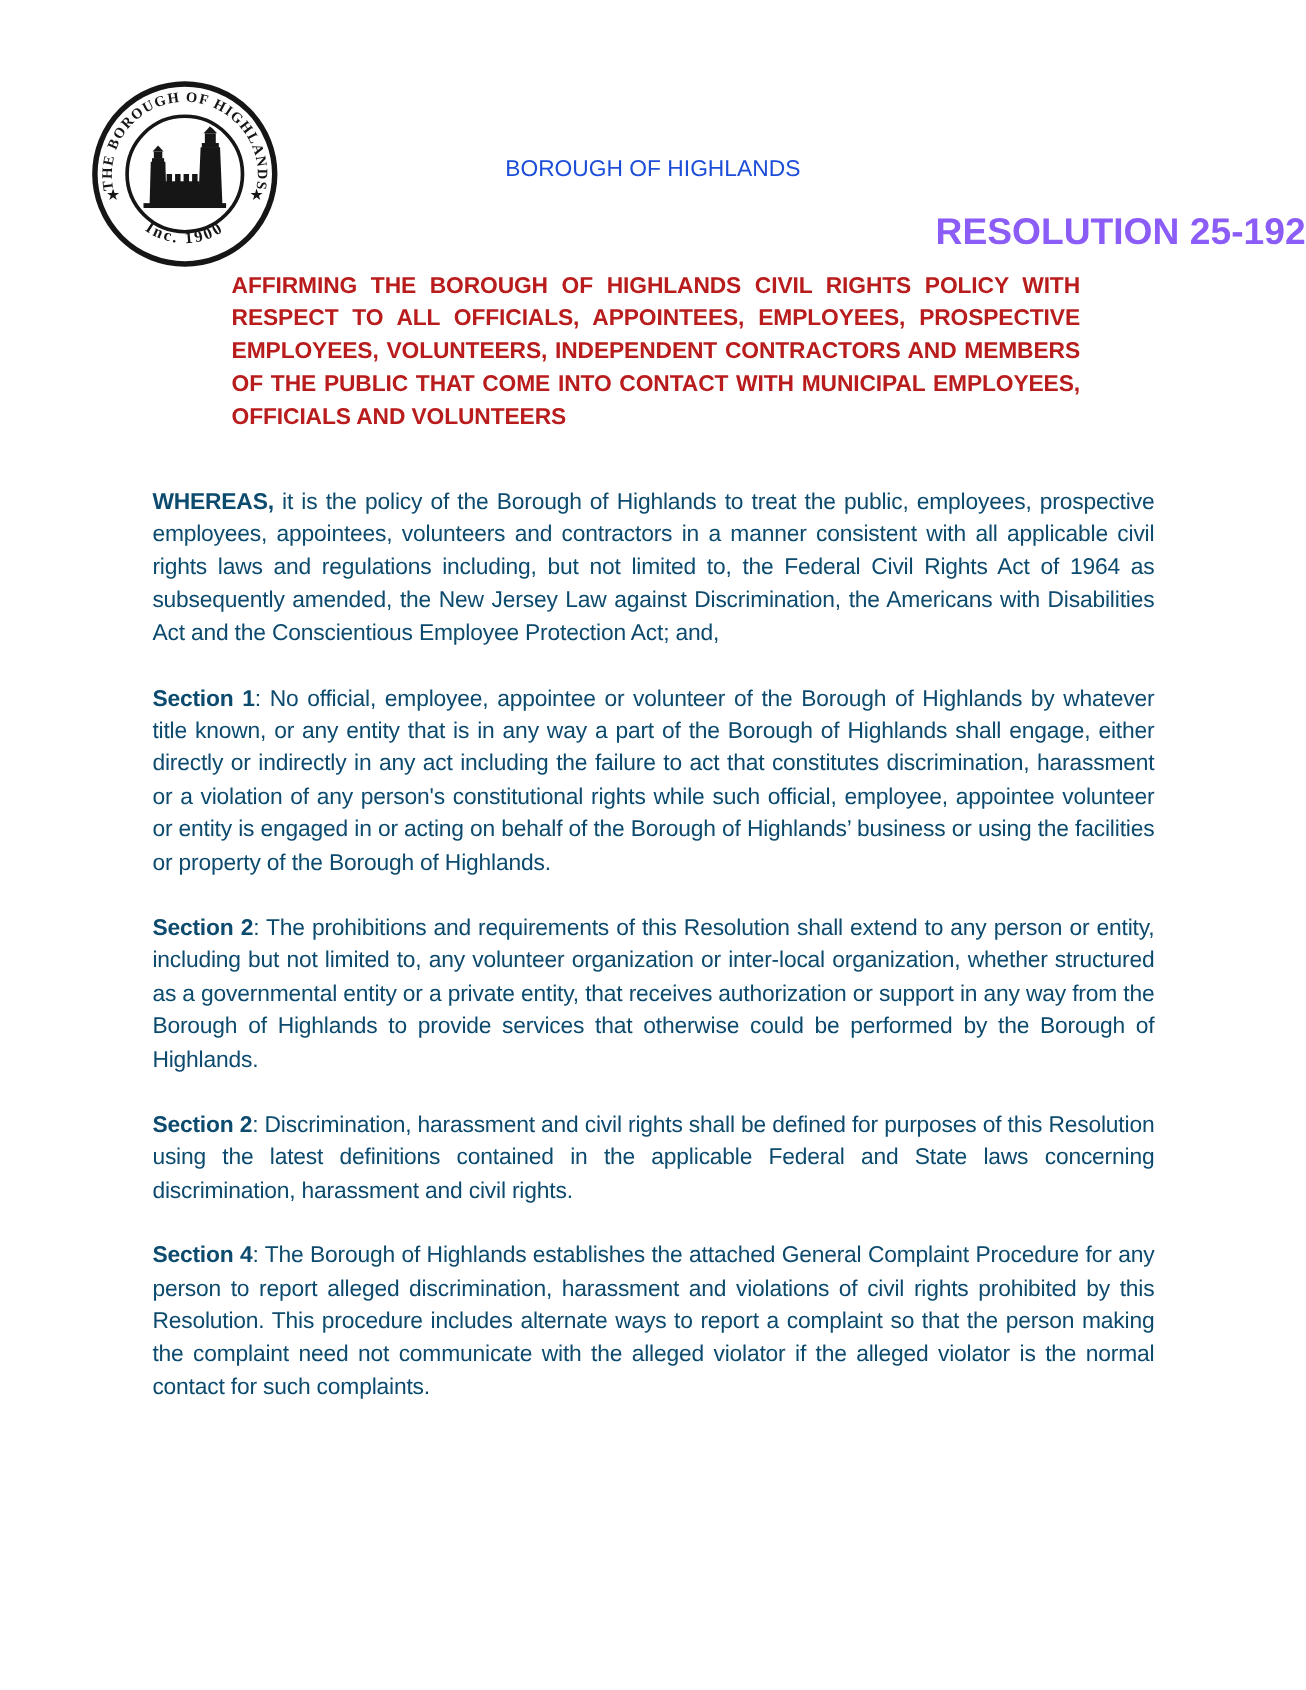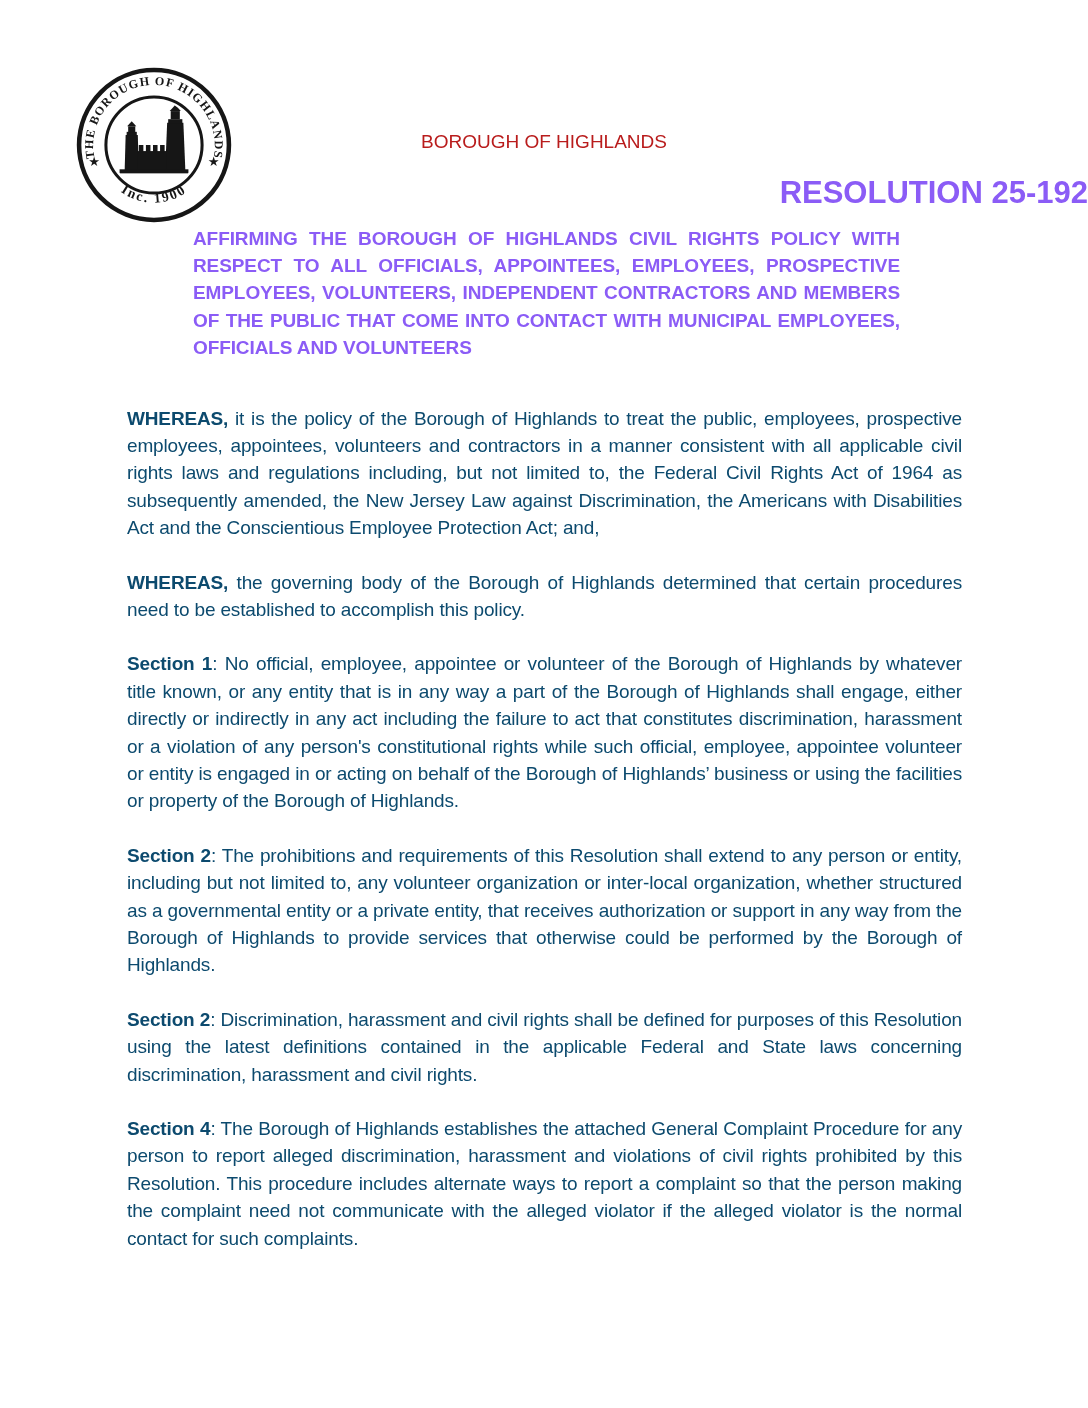--- a/index.html
+++ b/index.html
@@ -17,38 +17,38 @@
     top: 63px;
     width: 162px;
     height: 164px;
   }
   .seal svg { width: 100%; height: 100%; display: block; }
   .header {
     padding-top: 129px;
     text-align: center;
     font-size: 19px;
     line-height: 25.5px;
-    color: #b91c1c;
+    color: #1d4ed8;
   }
   .res-title {
     margin: 21px 0 0 0;
     text-align: right;
     font-size: 31px;
     line-height: 34px;
     font-weight: 700;
     color: #8b5cf6;
   }
   .subject {
     margin: 15px 188px 0 193px;
     font-weight: 700;
     font-size: 19px;
     line-height: 27.4px;
     text-align: justify;
     letter-spacing: -0.1px;
-    color: #8b5cf6;
+    color: #b91c1c;
   }
   .body-text {
     padding: 16px 126px 80px 127px;
   }
   .para {
     margin: 27px 0 0 0;
     font-size: 19px;
     line-height: 27.4px;
     text-align: justify;
     letter-spacing: -0.15px;
@@ -114,21 +114,20 @@
   </div>
 
   <h1 class="res-title">RESOLUTION 25-192</h1>
 
   <p class="subject">AFFIRMING THE BOROUGH OF HIGHLANDS CIVIL RIGHTS POLICY WITH RESPECT TO ALL OFFICIALS, APPOINTEES, EMPLOYEES, PROSPECTIVE EMPLOYEES, VOLUNTEERS, INDEPENDENT CONTRACTORS AND MEMBERS OF THE PUBLIC THAT COME INTO CONTACT WITH MUNICIPAL EMPLOYEES, OFFICIALS AND VOLUNTEERS</p>
 
   <div class="body-text">
 
     <p class="para"><span class="lead">WHEREAS,</span><span> it is the policy of the Borough of Highlands to treat the public, employees, prospective employees, appointees, volunteers and contractors in a manner consistent with all applicable civil rights laws and regulations including, but not limited to, the Federal Civil Rights Act of 1964 as subsequently amended, the New Jersey Law against Discrimination, the Americans with Disabilities Act and the Conscientious Employee Protection Act; and,</span></p>
 
-    <p class="para"><span class="lead">WHEREAS,</span><span> the governing body of the Borough of Highlands determined that certain procedures need to be established to accomplish this policy.</span></p>
 
 
     <p class="para"><span class="lead">Section 1</span><span>: No official, employee, appointee or volunteer of the Borough of Highlands by whatever title known, or any entity that is in any way a part of the Borough of Highlands shall engage, either directly or indirectly in any act including the failure to act that constitutes discrimination, harassment or a violation of any person's constitutional rights while such official, employee, appointee volunteer or entity is engaged in or acting on behalf of the Borough of Highlands’ business or using the facilities or property of the Borough of Highlands.</span></p>
 
     <p class="para"><span class="lead">Section 2</span><span>: The prohibitions and requirements of this Resolution shall extend to any person or entity, including but not limited to, any volunteer organization or inter-local organization, whether structured as a governmental entity or a private entity, that receives authorization or support in any way from the Borough of Highlands to provide services that otherwise could be performed by the Borough of Highlands.</span></p>
 
     <p class="para"><span class="lead">Section 2</span><span>: Discrimination, harassment and civil rights shall be defined for purposes of this Resolution using the latest definitions contained in the applicable Federal and State laws concerning discrimination, harassment and civil rights.</span></p>
 
     <p class="para"><span class="lead">Section 4</span><span>: The Borough of Highlands establishes the attached General Complaint Procedure for any person to report alleged discrimination, harassment and violations of civil rights prohibited by this Resolution. This procedure includes alternate ways to report a complaint so that the person making the complaint need not communicate with the alleged violator if the alleged violator is the normal contact for such complaints.</span></p>
 

